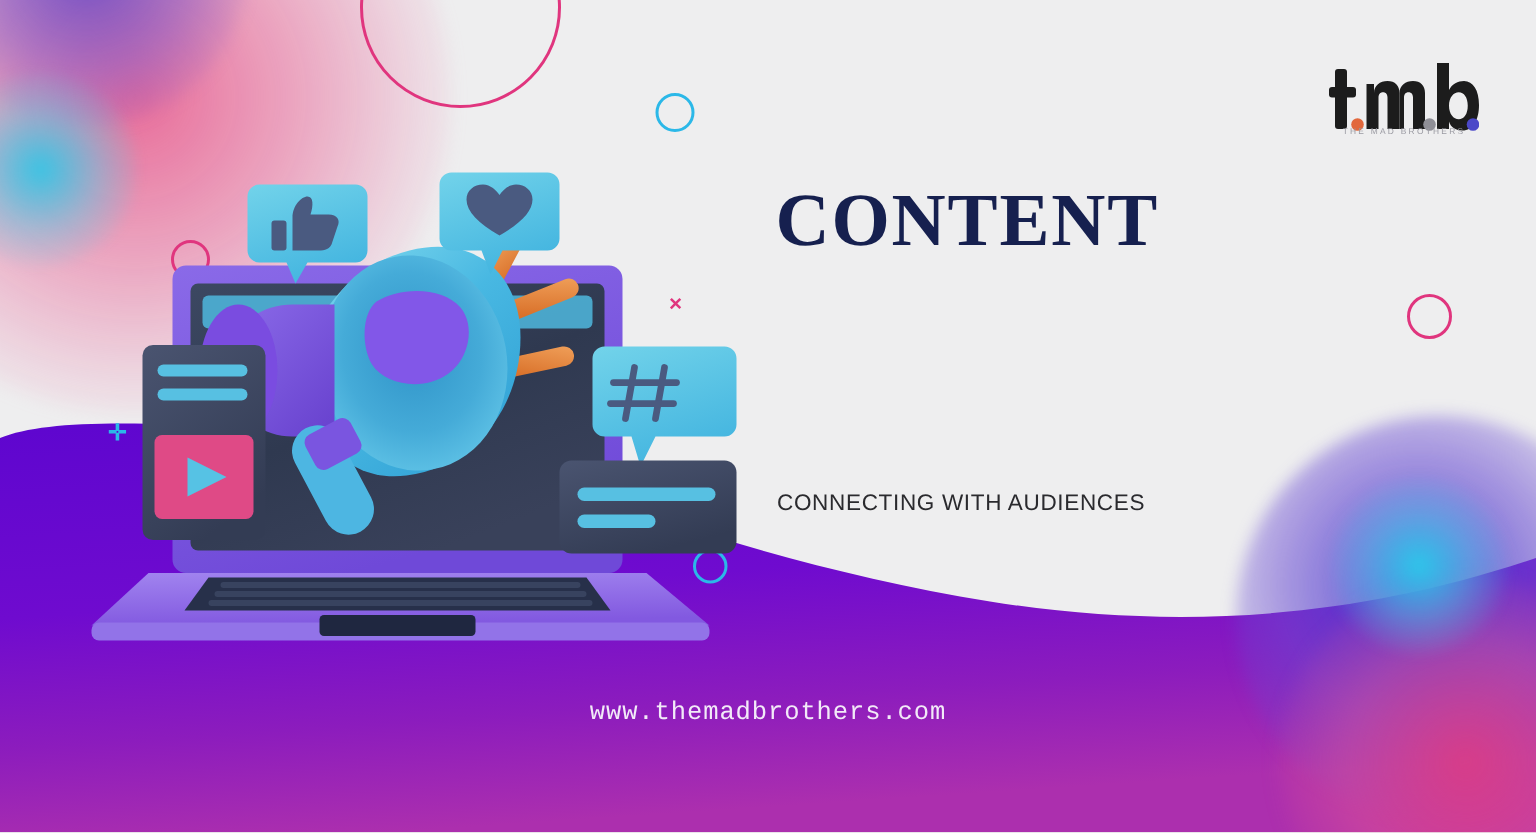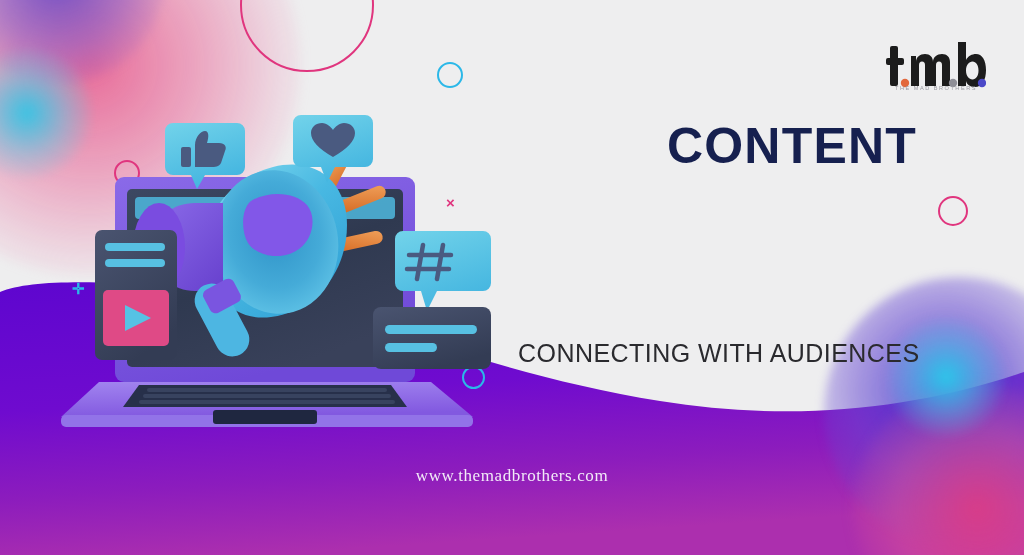--- a/index.html
+++ b/index.html
@@ -58,33 +58,32 @@
   .plusmark{position:absolute;left:72px;top:282px;width:13px;height:13px;color:#2bb8e8;font-size:15px;line-height:13px;font-weight:700;}
 
   
   .illus{position:absolute;left:55px;top:105px;width:460px;height:340px;}
 
   
   .headline{position:absolute;left:517px;top:118px;width:400px;}
   .headline .hl{
     color:#16204f;font-weight:800;font-size:50px;line-height:57px;
     letter-spacing:1.2px;white-space:nowrap;
-    font-family:Liberation Sans, sans-serif;
-    text-align:right;
+    font-family:Liberation Serif, serif;
   }
   .subhead{position:absolute;left:518px;top:323px;width:420px;}
   .subhead .sl{
-    color:#2a2a2e;font-size:25px;line-height:26px;letter-spacing:.45px;
-    white-space:nowrap;font-family:"Liberation Sans",sans-serif;margin-top:17px;
+    color:#2a2a2e;font-size:15px;line-height:26px;letter-spacing:.45px;
+    white-space:nowrap;font-family:"Liberation Sans",sans-serif;
   }
 
   .url{
     position:absolute;left:0;top:466px;width:1024px;text-align:center;
     color:#f2eaf8;font-size:17px;letter-spacing:.6px;
-    font-family:Liberation Serif, serif;
+    font-family:Liberation Mono, monospace;
   }
 
   
   .logo{position:absolute;left:886px;top:40px;width:100px;height:58px;}
   .logo-tag{
     position:absolute;left:880px;top:85px;width:112px;text-align:center;
     color:#9a9aa2;font-size:5.6px;letter-spacing:1.5px;
     font-family:"Liberation Sans",sans-serif;
   }
 </style>

